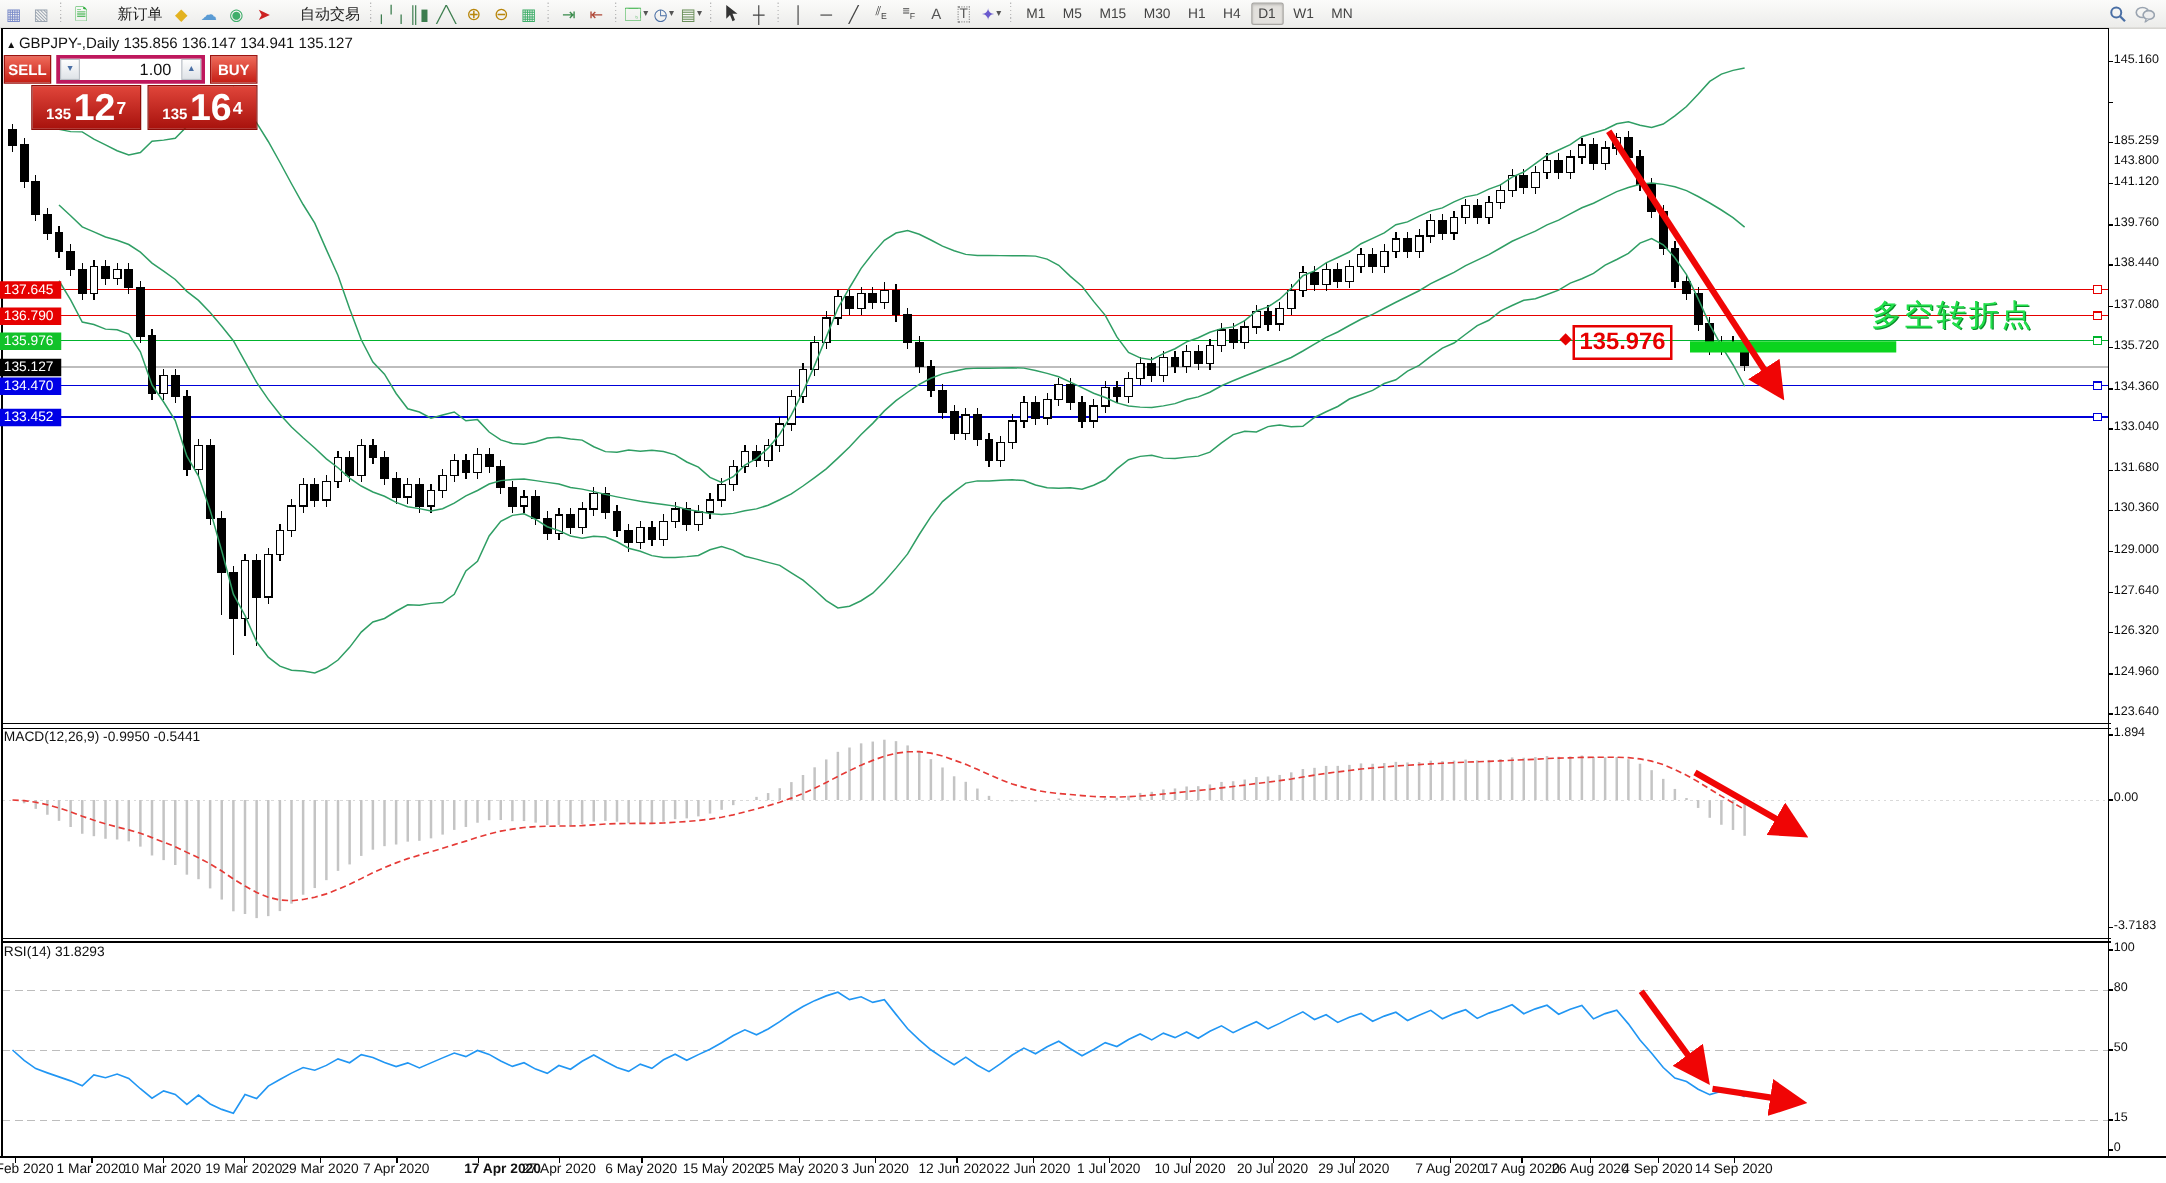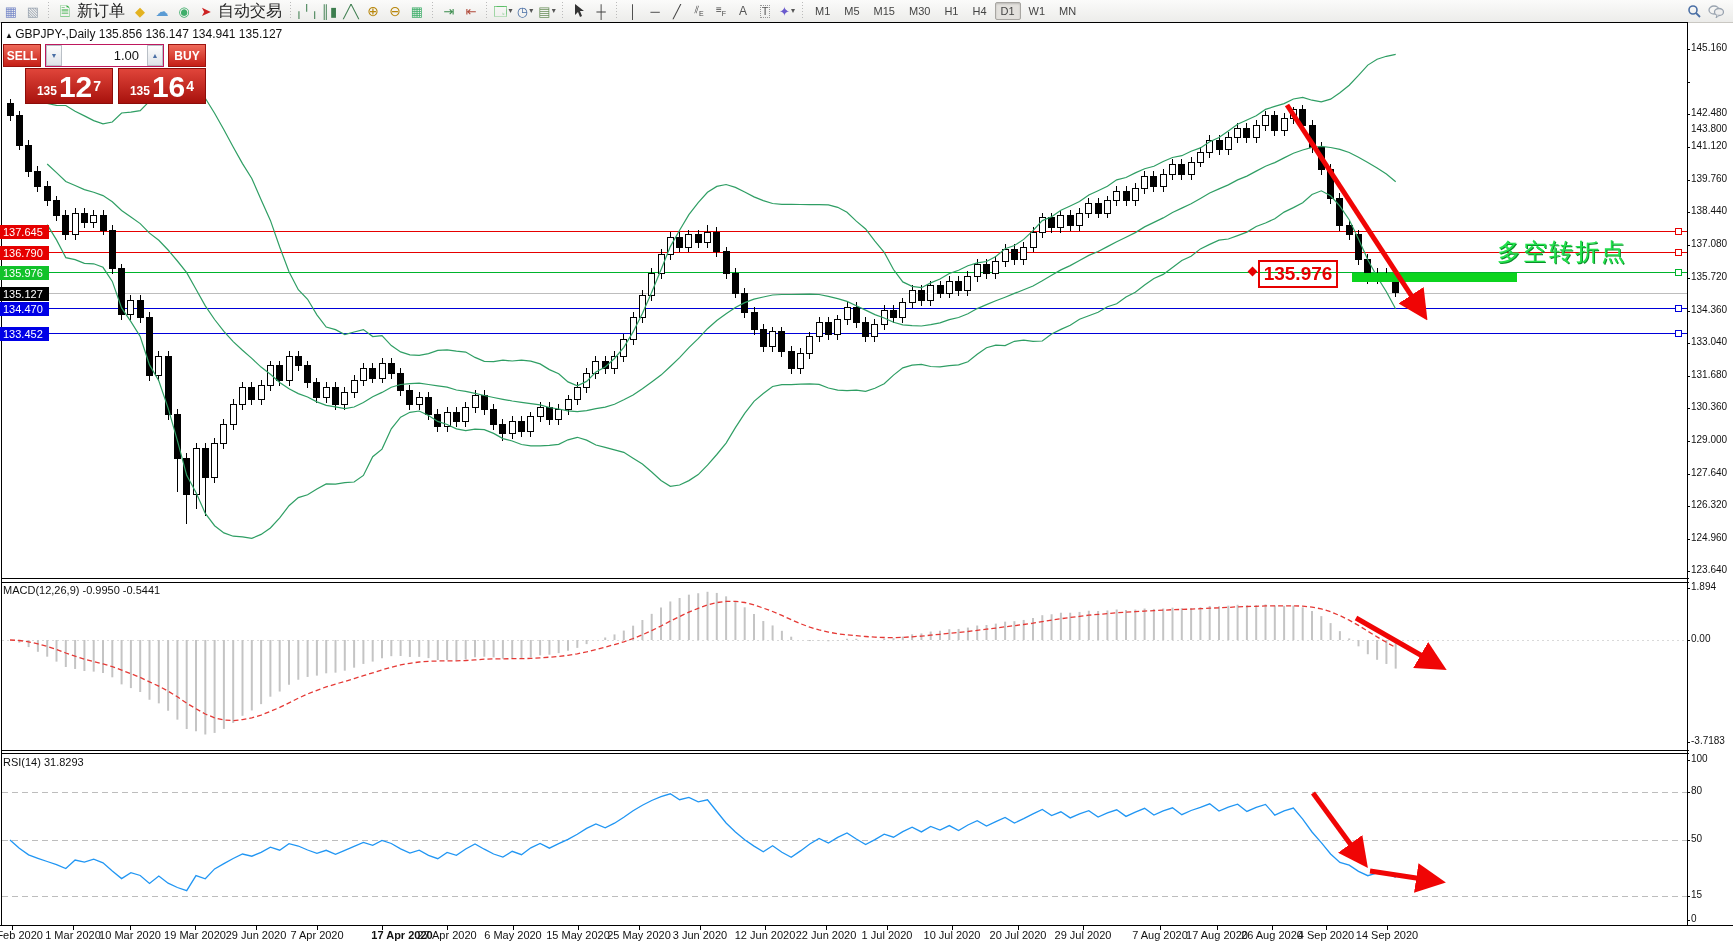--- a/index.html
+++ b/index.html
@@ -7,40 +7,40 @@
   
   #toolbar{position:absolute;left:0;top:0;width:1733px;height:22px;
     background:linear-gradient(#fbfbfa,#ececea);border-bottom:1px solid #c9c7c2;
     display:flex;align-items:center;font-size:12px;color:#333;}
   .tb-ico{width:20px;height:18px;display:flex;align-items:center;justify-content:center;
     font-size:13px;color:#666;margin:0 1px;flex:0 0 auto;cursor:default;}
   .tb-ico span{line-height:1;}
   .tb-sep{width:6px;height:18px;margin:0 2px;flex:0 0 auto;
     background:repeating-linear-gradient(#bbb 0 1px,transparent 1px 3px);
     background-size:1px 100%;background-position:2px 0;background-repeat:no-repeat;}
-  .tb-text{font-size:16px;color:#222;margin:0 4px 0 1px;white-space:nowrap;}
+  .tb-text{font-size:12px;color:#222;margin:0 4px 0 18px;white-space:nowrap;}
   .tb-caret{font-size:8px;color:#555;margin-left:1px;}
   .tf-btn{font-size:11px;color:#444;padding:2px 5px;margin:0 1px;border:1px solid transparent;border-radius:2px;}
   .tf-btn.sel{background:#e3e1dd;border:1px solid #a8a6a2;box-shadow:inset 0 1px 2px rgba(0,0,0,.18);}
   #tb-right{margin-left:auto;display:flex;align-items:center;padding-right:6px;}
   
   .abs{position:absolute;}
   #chart-title{left:5px;top:27px;font-size:12px;color:#111;white-space:nowrap;}
   .axis-lab{position:absolute;left:1691px;font-size:10px;color:#111;white-space:nowrap;}
   .px-box{position:absolute;left:1687px;width:46px;height:14px;font-size:11px;color:#fff;
     padding-left:3px;line-height:14px;white-space:nowrap;}
   .date-lab{position:absolute;top:929px;font-size:11px;color:#111;white-space:nowrap;transform:translateX(-50%);}
   .ind-lab{position:absolute;font-size:11px;color:#111;white-space:nowrap;}
   
   #trade{position:absolute;left:3px;top:44px;width:203px;}
   #trade .row1{display:flex;height:23px;}
   .tr-btn{width:38px;height:23px;color:#fff;font-weight:bold;font-size:12px;
     display:flex;align-items:center;justify-content:center;
     background:linear-gradient(#ef6a5a,#c51f16);border:1px solid #9d1410;box-sizing:border-box;}
-  #vol-wrap{flex:1;display:flex;height:23px;border:1px solid #be185d;background:#fff;box-sizing:border-box;margin:0 4px;}
+  #vol-wrap{flex:1;display:flex;height:23px;border:3px solid #be185d;background:#fff;box-sizing:border-box;margin:0 4px;}
   .vol-btn{width:16px;background:linear-gradient(#fdfdfd,#dfe3e8);border:1px solid #b9bfc6;
     font-size:7px;color:#4a6fa5;display:flex;align-items:center;justify-content:center;box-sizing:border-box;}
   #vol-val{flex:1;font-size:13px;color:#111;display:flex;align-items:center;justify-content:flex-end;padding-right:8px;}
   #trade .row2{display:flex;height:36px;margin-top:1px;margin-left:22px;}
   .big-px{width:96px;color:#fff;background:linear-gradient(#e0453a,#a8120d);border:1px solid #8c0d09;
     box-sizing:border-box;display:flex;align-items:flex-end;justify-content:center;padding-bottom:2px;}
   .big-px .pre{font-size:12px;font-weight:bold;margin-right:2px;line-height:20px;}
   .big-px .big{font-size:30px;font-weight:bold;line-height:28px;}
   .big-px .sup{font-size:14px;font-weight:bold;line-height:30px;vertical-align:top;margin-left:1px;}
   #sell-big{margin-right:5px;}
@@ -750,21 +750,21 @@
 
   <div id="note-box" style="left:1258px;top:260px;width:76px;height:24px">
     <span>135.976</span>
   </div>
   <div class="abs" style="left:1249px;top:268px;width:7px;height:7px;background:#e60000;transform:rotate(45deg)"></div>
   <div id="cn-note" style="left:1497px;top:236px">多空转折点</div>
 
   <div id="dyn-labels">
       <div class="axis-lab" style="top: 42px; left: 1691px;">145.160</div>
       <div class="axis-lab" style="top: 75.0072px; left: 1691px; margin-top: 48px;">143.800</div>
-      <div class="axis-lab" style="top: 107.044px; left: 1691px;">142.480</div>
+      <div class="axis-lab" style="top: 107.044px; left: 1691px;">185.259</div>
       <div class="axis-lab" style="top: 140.051px; left: 1691px;">141.120</div>
       <div class="axis-lab" style="top: 173.058px; left: 1691px;">139.760</div>
       <div class="axis-lab" style="top: 205.094px; left: 1691px;">138.440</div>
       <div class="axis-lab" style="top: 238.102px; left: 1691px;">137.080</div>
       <div class="axis-lab" style="top: 271.109px; left: 1691px;">135.720</div>
       <div class="axis-lab" style="top: 304.116px; left: 1691px;">134.360</div>
       <div class="axis-lab" style="top: 336.152px; left: 1691px;">133.040</div>
       <div class="axis-lab" style="top: 369.16px; left: 1691px;">131.680</div>
       <div class="axis-lab" style="top: 401.196px; left: 1691px;">130.360</div>
       <div class="axis-lab" style="top: 434.203px; left: 1691px;">129.000</div>
@@ -783,21 +783,21 @@
       <div class="axis-lab" style="top: 735px; left: 1691px;">-3.7183</div>
       <div class="axis-lab" style="top: 753px; left: 1691px;">100</div>
       <div class="axis-lab" style="top: 785px; left: 1691px;">80</div>
       <div class="axis-lab" style="top: 833px; left: 1691px;">50</div>
       <div class="axis-lab" style="top: 889px; left: 1691px;">15</div>
       <div class="axis-lab" style="top: 913px; left: 1691px;">0</div>
       <div class="date-lab" style="top: 929px; left: 12px;">20 Feb 2020</div>
       <div class="date-lab" style="top: 929px; left: 73px;">1 Mar 2020</div>
       <div class="date-lab" style="top: 929px; left: 130px;">10 Mar 2020</div>
       <div class="date-lab" style="top: 929px; left: 195px;">19 Mar 2020</div>
-      <div class="date-lab" style="top: 929px; left: 256px;">29 Jun 2020</div>
+      <div class="date-lab" style="top: 929px; left: 256px;">29 Mar 2020</div>
       <div class="date-lab" style="top: 929px; left: 317px;">7 Apr 2020</div>
       <div class="date-lab" style="top: 929px; left: 402px; font-weight: bold;">17 Apr 2020</div>
       <div class="date-lab" style="top: 929px; left: 447px;">27 Apr 2020</div>
       <div class="date-lab" style="top: 929px; left: 513px;">6 May 2020</div>
       <div class="date-lab" style="top: 929px; left: 578px;">15 May 2020</div>
       <div class="date-lab" style="top: 929px; left: 639px;">25 May 2020</div>
       <div class="date-lab" style="top: 929px; left: 700px;">3 Jun 2020</div>
       <div class="date-lab" style="top: 929px; left: 765px;">12 Jun 2020</div>
       <div class="date-lab" style="top: 929px; left: 826px;">22 Jun 2020</div>
       <div class="date-lab" style="top: 929px; left: 887px;">1 Jul 2020</div>

